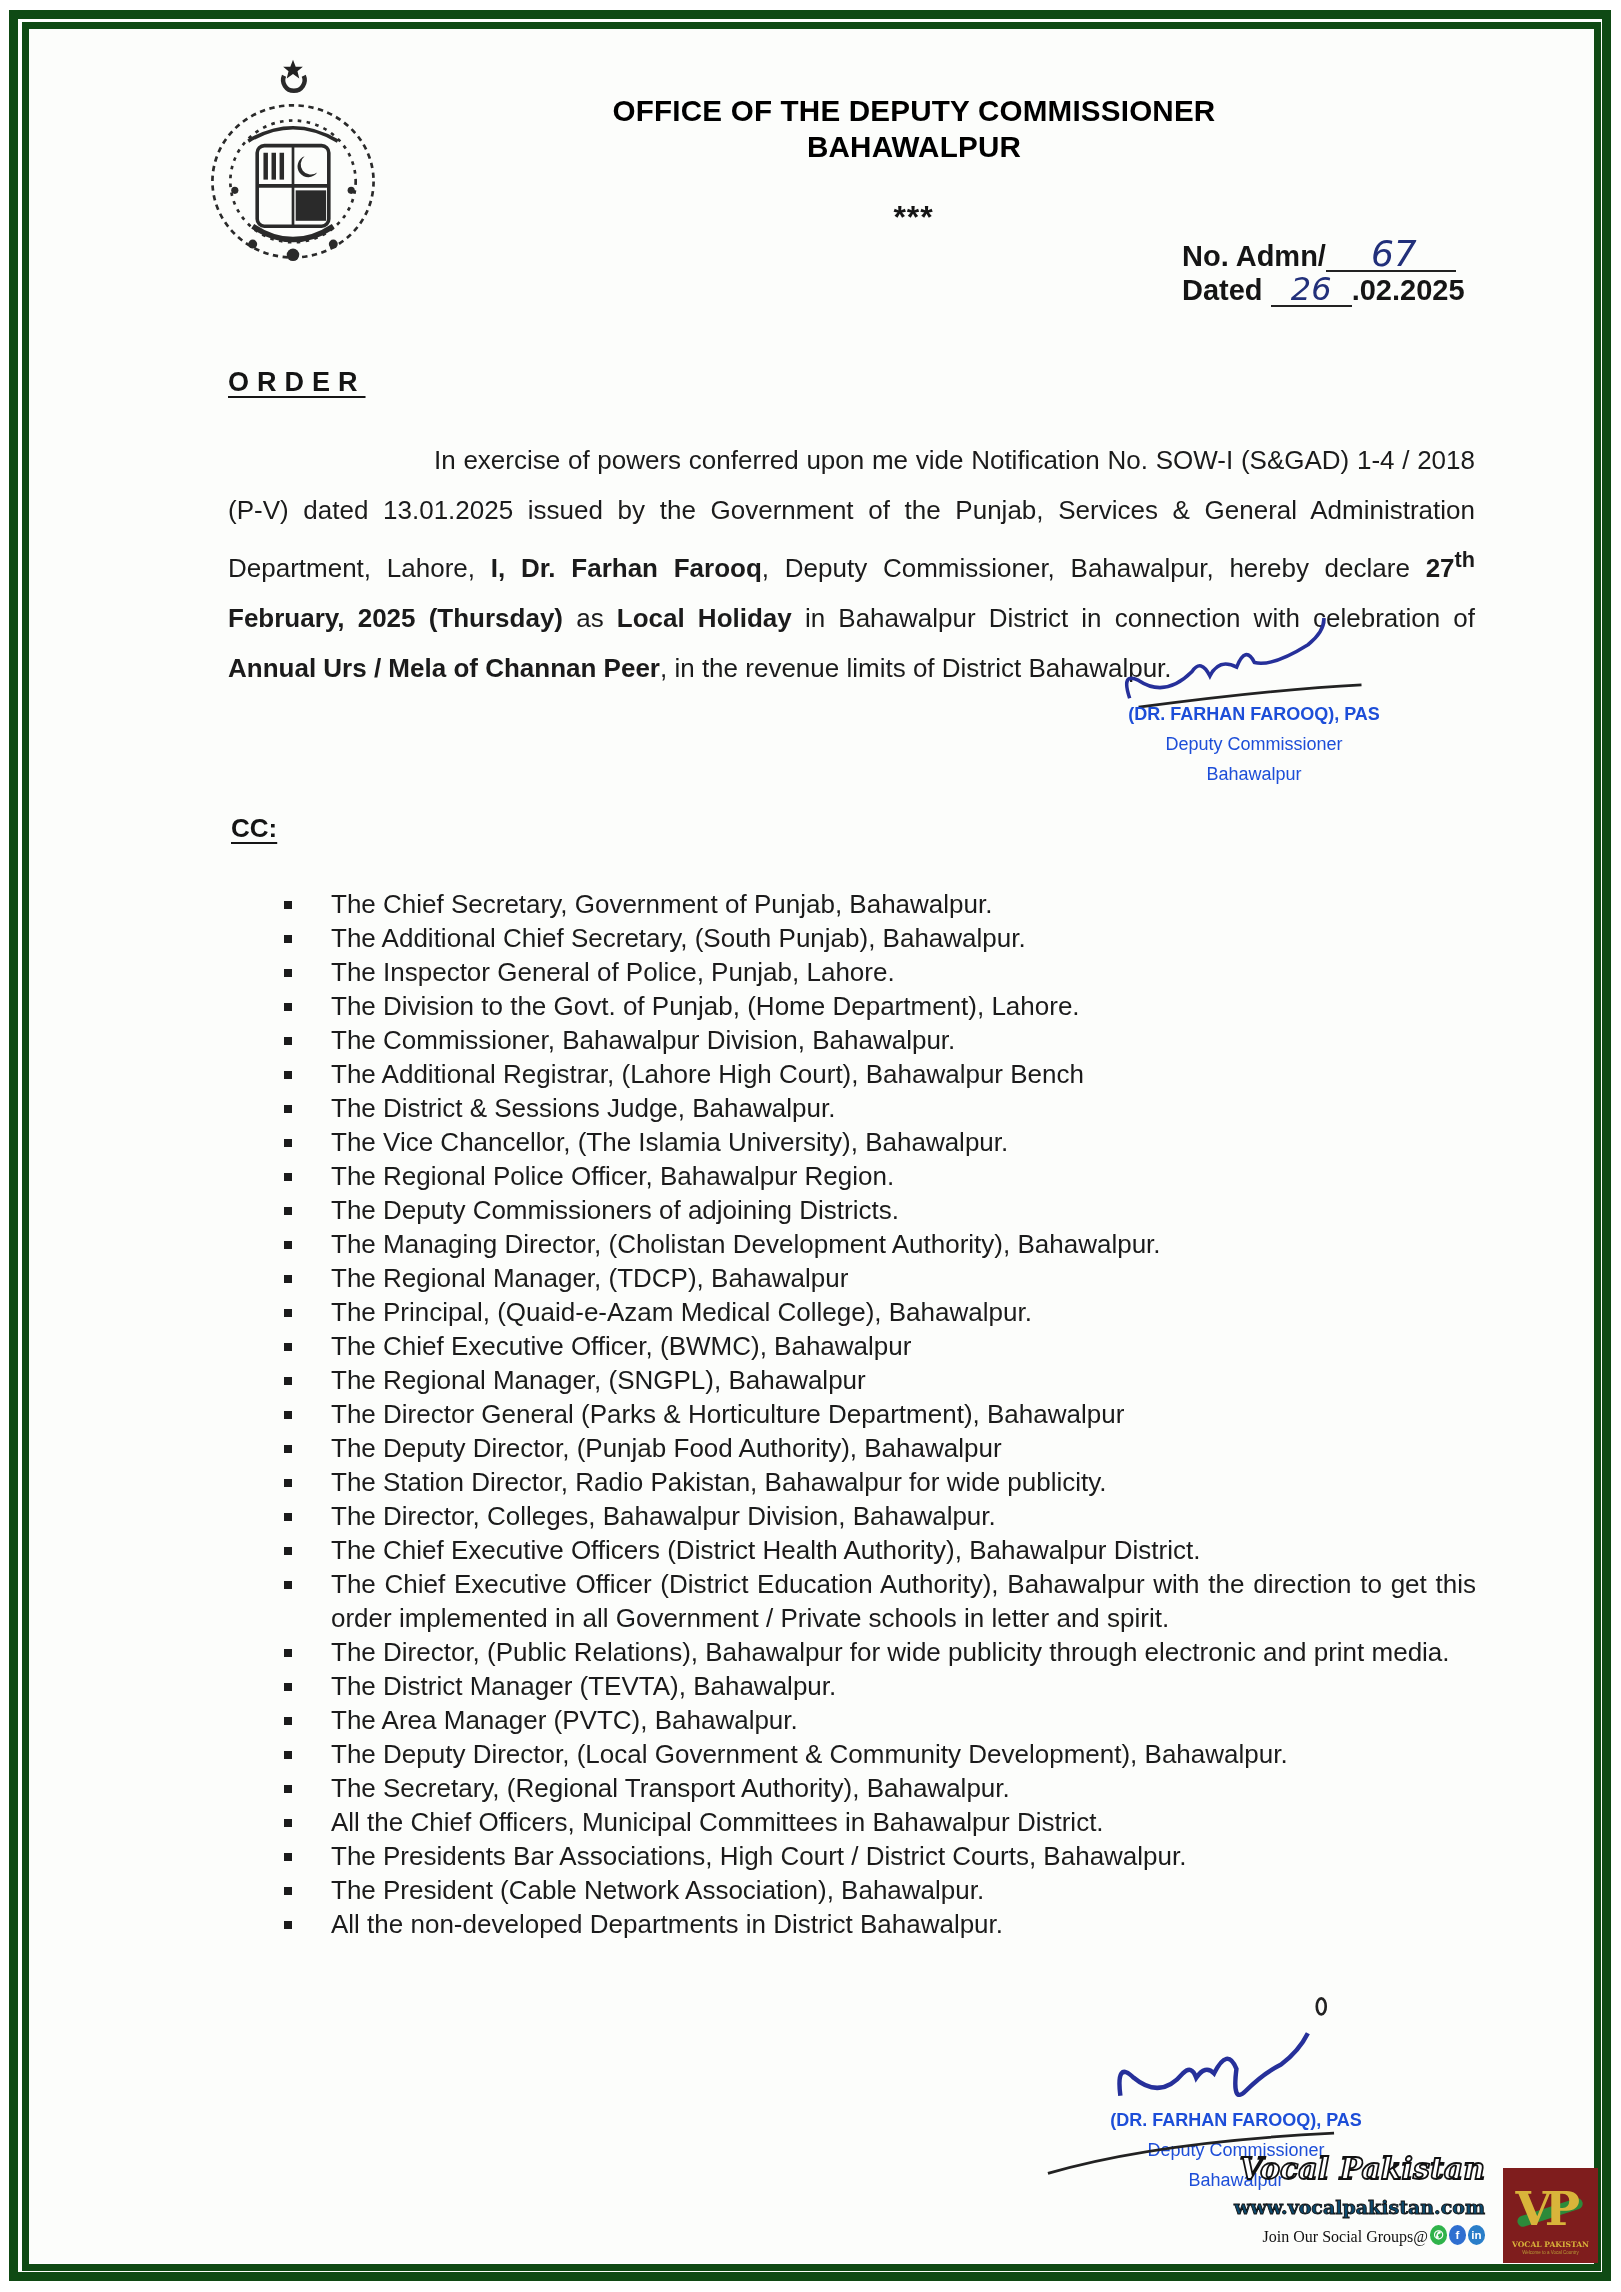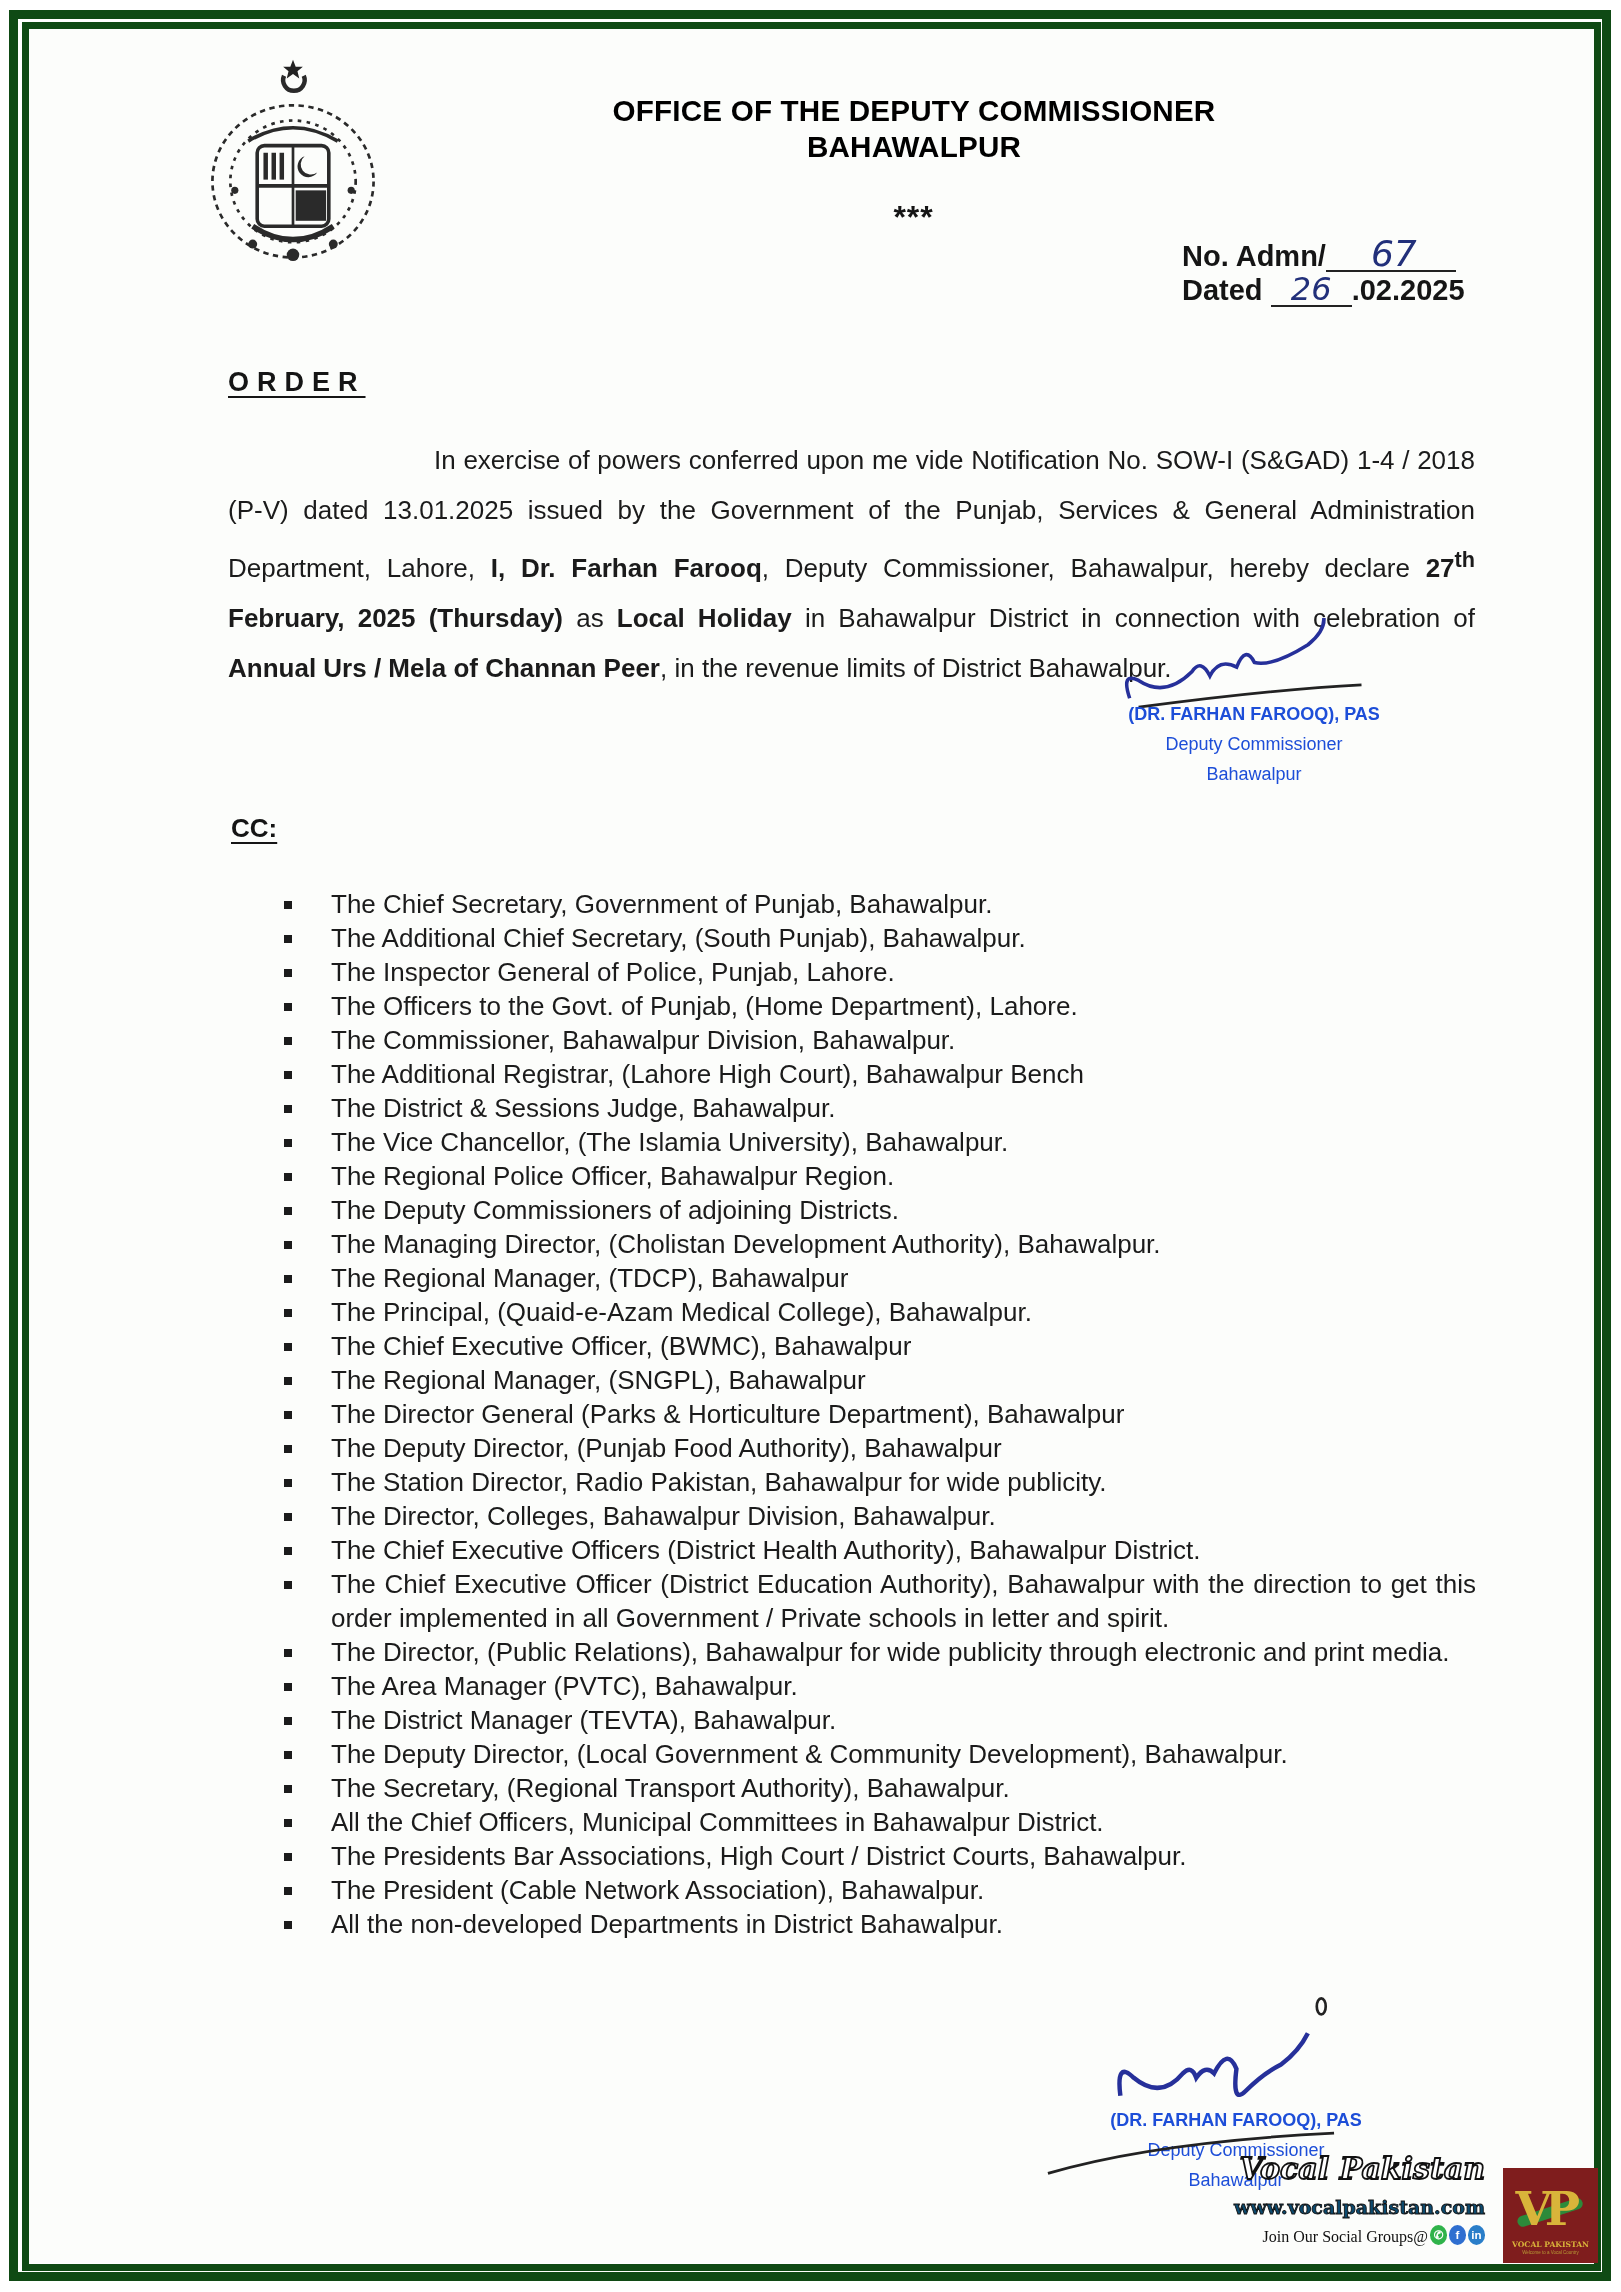--- a/index.html
+++ b/index.html
@@ -113,41 +113,41 @@
   <div>Deputy Commissioner</div>
   <div>Bahawalpur</div>
 </div>
 
 <div class="cc-label">CC:</div>
 
 <ul class="cc-list" id="cc-list">
     <li><span class="bullet"></span><span>The Chief Secretary, Government of Punjab, Bahawalpur.</span></li>
     <li><span class="bullet"></span><span>The Additional Chief Secretary, (South Punjab), Bahawalpur.</span></li>
     <li><span class="bullet"></span><span>The Inspector General of Police, Punjab, Lahore.</span></li>
-    <li><span class="bullet"></span><span>The Officers to the Govt. of Punjab, (Home Department), Lahore.</span></li>
+    <li><span class="bullet"></span><span>The Division to the Govt. of Punjab, (Home Department), Lahore.</span></li>
     <li><span class="bullet"></span><span>The Commissioner, Bahawalpur Division, Bahawalpur.</span></li>
     <li><span class="bullet"></span><span>The Additional Registrar, (Lahore High Court), Bahawalpur Bench</span></li>
     <li><span class="bullet"></span><span>The District &amp; Sessions Judge, Bahawalpur.</span></li>
     <li><span class="bullet"></span><span>The Vice Chancellor, (The Islamia University), Bahawalpur.</span></li>
     <li><span class="bullet"></span><span>The Regional Police Officer, Bahawalpur Region.</span></li>
     <li><span class="bullet"></span><span>The Deputy Commissioners of adjoining Districts.</span></li>
     <li><span class="bullet"></span><span>The Managing Director, (Cholistan Development Authority), Bahawalpur.</span></li>
     <li><span class="bullet"></span><span>The Regional Manager, (TDCP), Bahawalpur</span></li>
     <li><span class="bullet"></span><span>The Principal, (Quaid-e-Azam Medical College), Bahawalpur.</span></li>
     <li><span class="bullet"></span><span>The Chief Executive Officer, (BWMC), Bahawalpur</span></li>
     <li><span class="bullet"></span><span>The Regional Manager, (SNGPL), Bahawalpur</span></li>
     <li><span class="bullet"></span><span>The Director General (Parks &amp; Horticulture Department), Bahawalpur</span></li>
     <li><span class="bullet"></span><span>The Deputy Director, (Punjab Food Authority), Bahawalpur</span></li>
     <li><span class="bullet"></span><span>The Station Director, Radio Pakistan, Bahawalpur for wide publicity.</span></li>
     <li><span class="bullet"></span><span>The Director, Colleges, Bahawalpur Division, Bahawalpur.</span></li>
     <li><span class="bullet"></span><span>The Chief Executive Officers (District Health Authority), Bahawalpur District.</span></li>
     <li><span class="bullet"></span><span>The Chief Executive Officer (District Education Authority), Bahawalpur with the direction to get this order implemented in all Government / Private schools in letter and spirit.</span></li>
     <li><span class="bullet"></span><span>The Director, (Public Relations), Bahawalpur for wide publicity through electronic and print media.</span></li>
+    <li><span class="bullet"></span><span>The District Manager (TEVTA), Bahawalpur.</span></li>
     <li><span class="bullet"></span><span>The Area Manager (PVTC), Bahawalpur.</span></li>
-    <li><span class="bullet"></span><span>The District Manager (TEVTA), Bahawalpur.</span></li>
     <li><span class="bullet"></span><span>The Deputy Director, (Local Government &amp; Community Development), Bahawalpur.</span></li>
     <li><span class="bullet"></span><span>The Secretary, (Regional Transport Authority), Bahawalpur.</span></li>
     <li><span class="bullet"></span><span>All the Chief Officers, Municipal Committees in Bahawalpur District.</span></li>
     <li><span class="bullet"></span><span>The Presidents Bar Associations, High Court / District Courts, Bahawalpur.</span></li>
     <li><span class="bullet"></span><span>The President (Cable Network Association), Bahawalpur.</span></li>
     <li><span class="bullet"></span><span>All the non-developed Departments in District Bahawalpur.</span></li>
   </ul>
 
 <svg class="scrawl" style="left:1102px;top:1993px;width:251px;height:125px;" viewBox="0 0 280 140">
   <ellipse cx="245" cy="15" rx="5" ry="9" fill="none" stroke="#222" stroke-width="3"></ellipse>

